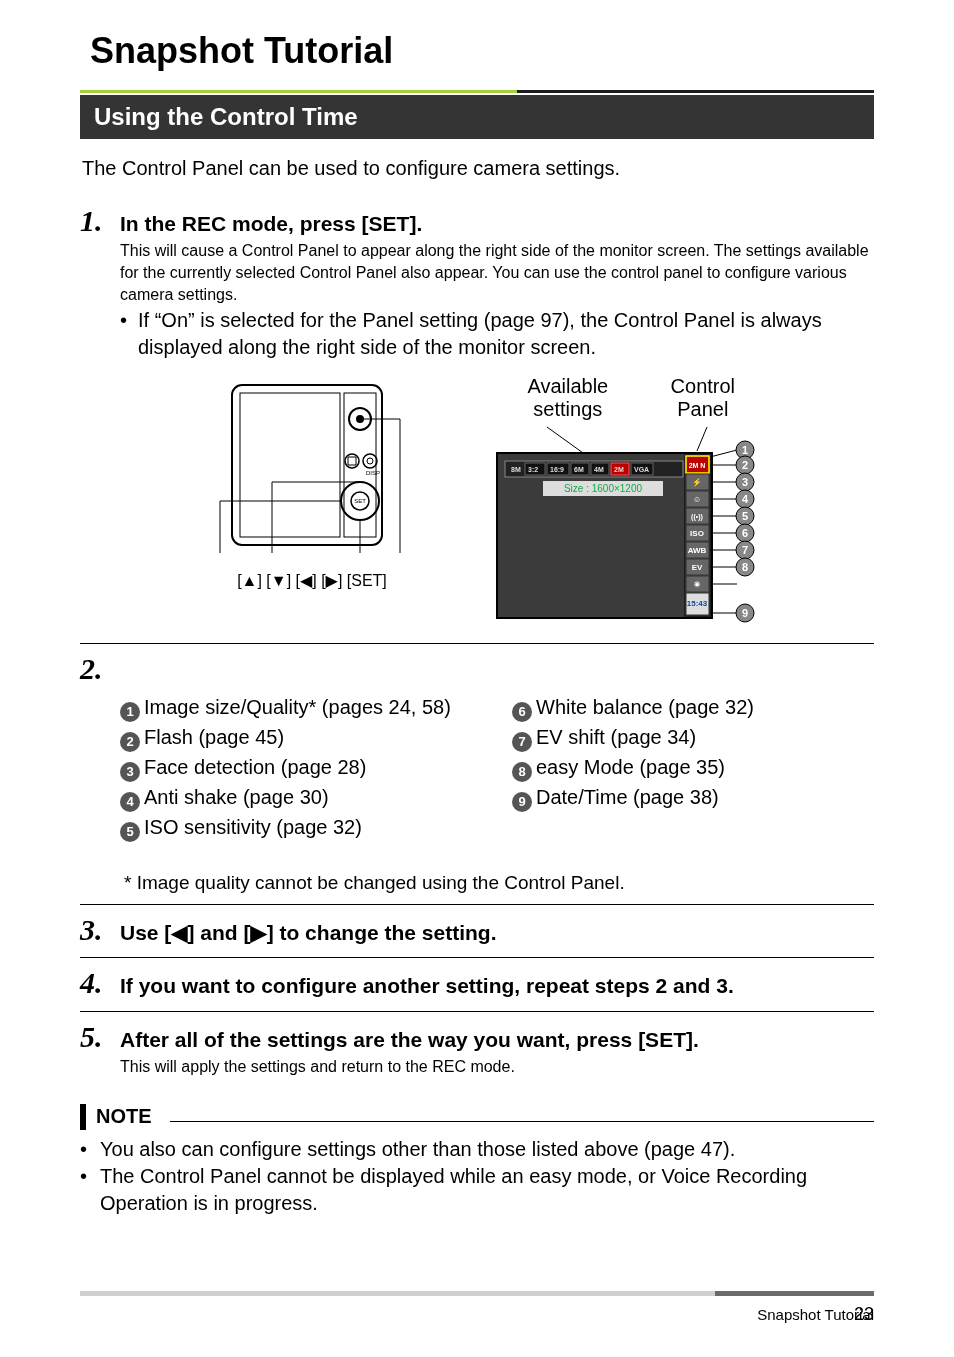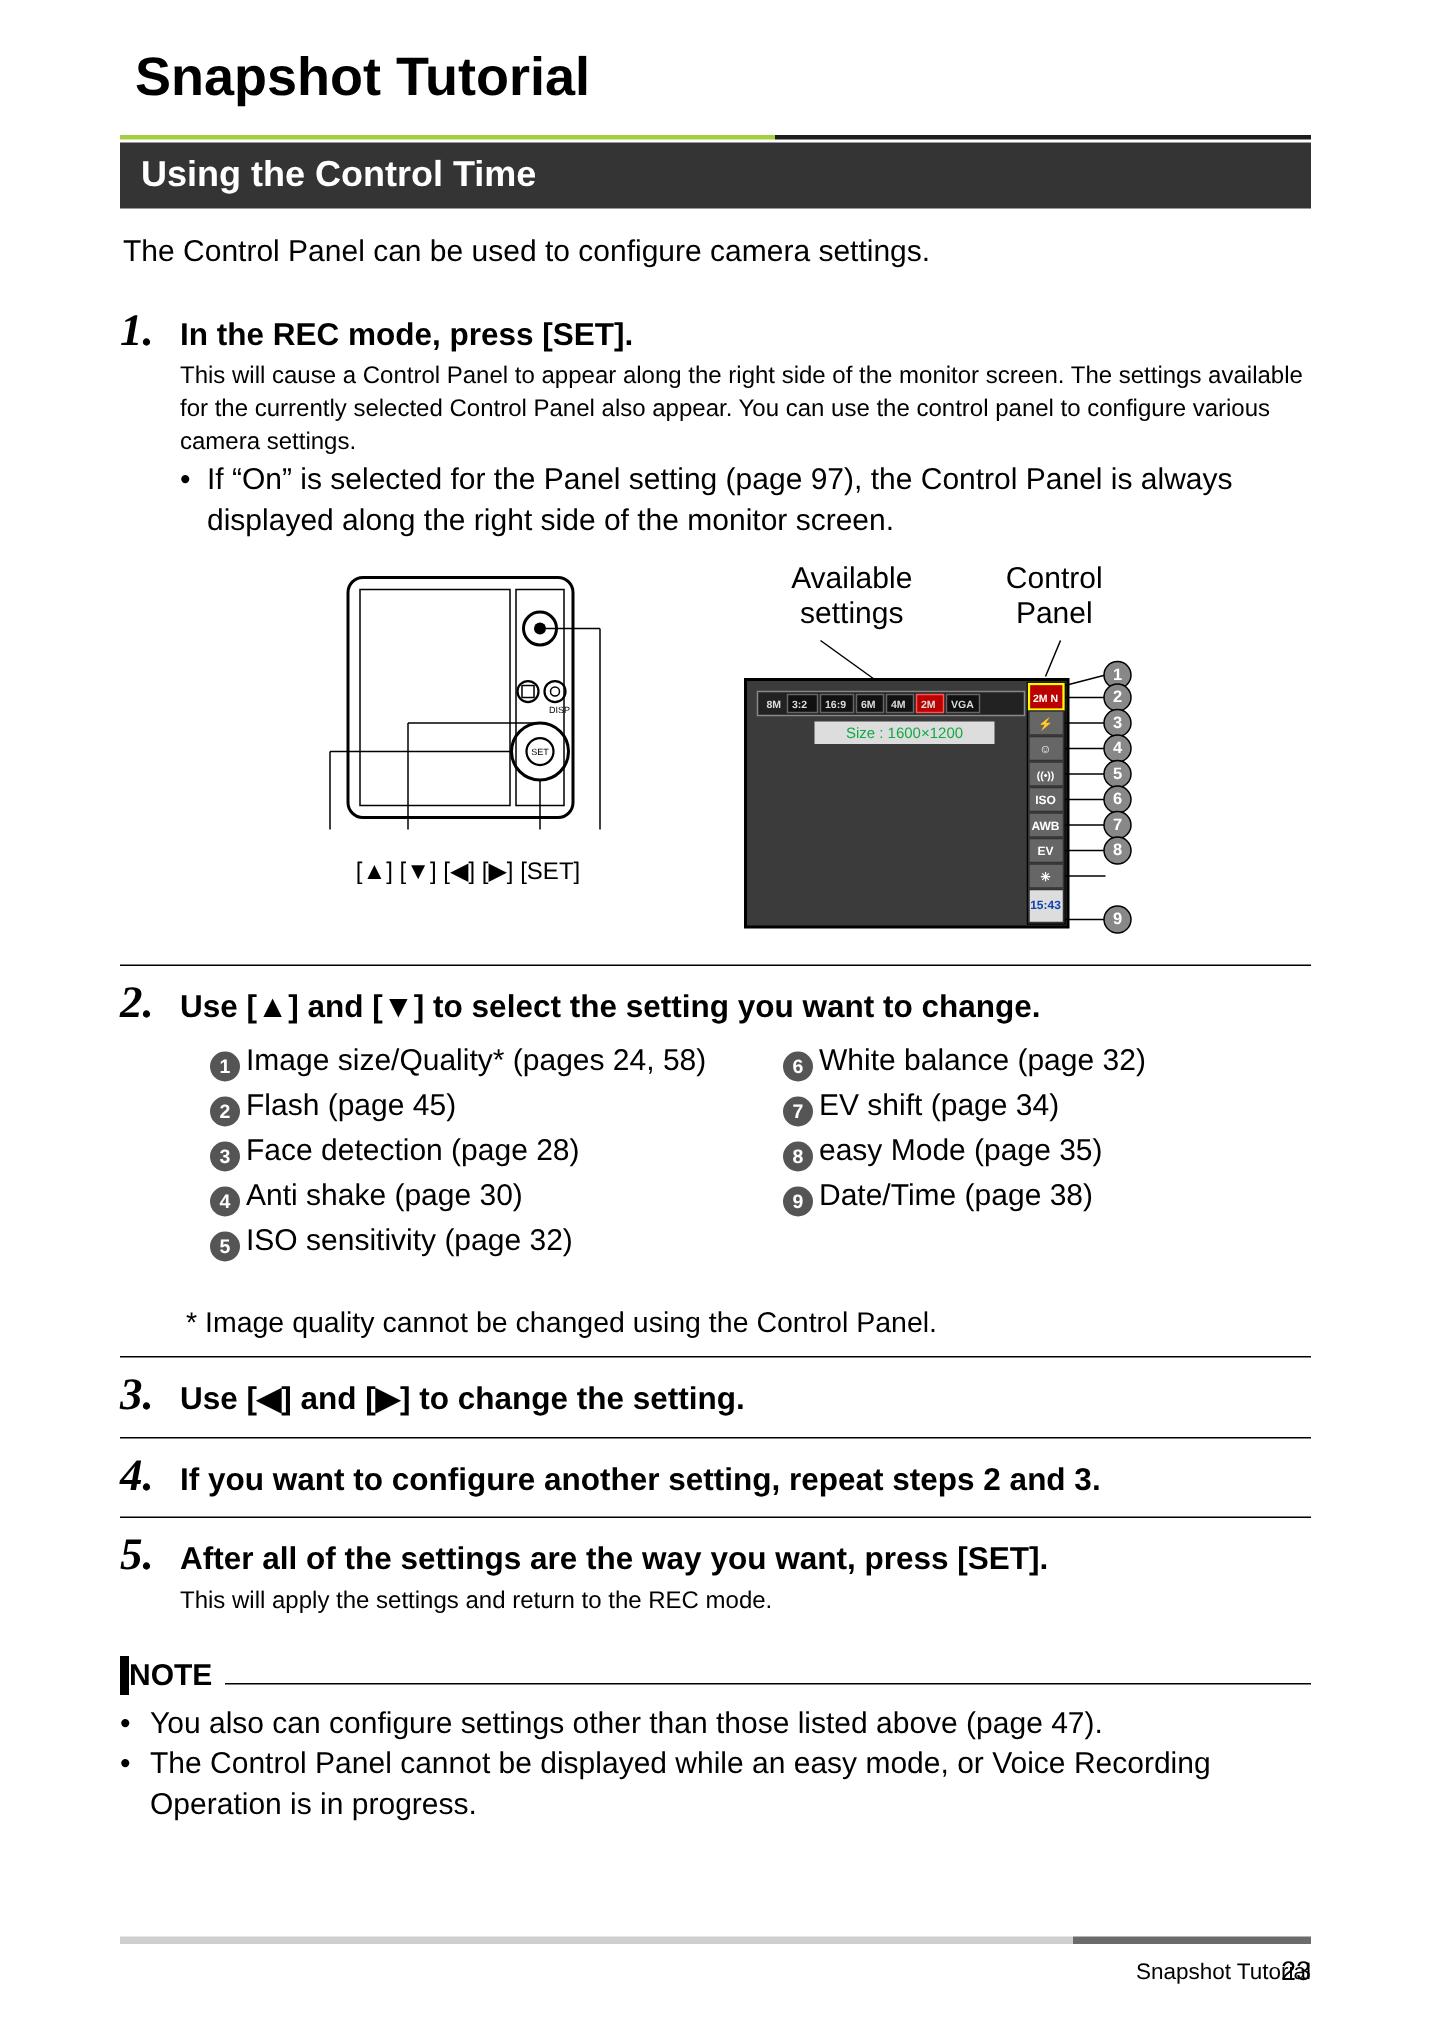--- a/index.html
+++ b/index.html
@@ -106,21 +106,21 @@
   }
   hr.sep {
     border: none;
     border-top: 1px solid #000;
     margin: 10px 0 8px 40px;
   }
   hr.sep.full { margin-left: 0; }
   .cols {
     display: flex;
     gap: 30px;
-    margin-left: 60px;
+    margin-left: 40px;
     margin-top: 6px;
     font-size: 20px;
     line-height: 1.5;
   }
   .cols .col { flex: 1; }
   .circ {
     display: inline-flex;
     width: 20px; height: 20px;
     border-radius: 50%;
     background: #555;
@@ -135,20 +135,21 @@
   .footnote {
     font-size: 19px;
     margin: 30px 0 6px 44px;
   }
   .note-block {
     margin-top: 26px;
   }
   .note-header {
     display: flex;
     align-items: center;
+    gap: 10px;
   }
   .note-bar {
     width: 6px;
     height: 26px;
     background: #000;
     flex: 0 0 auto;
   }
   .note-title {
     font-size: 20px;
     font-weight: bold;
@@ -348,21 +349,20 @@
           </svg>
         </div>
       </div>
     </li>
 
     <hr class="sep full">
 
     <li>
       <div class="step-row">
         <div class="step-num">2.</div>
-        <div class="step-head">Use [▲] and [▼] to select the setting you want to change.</div>
       </div>
       <div class="cols">
         <div class="col">
           <div><span class="circ">1</span><span>Image size/Quality* (pages 24, 58)</span></div>
           <div><span class="circ">2</span><span>Flash (page 45)</span></div>
           <div><span class="circ">3</span><span>Face detection (page 28)</span></div>
           <div><span class="circ">4</span><span>Anti shake (page 30)</span></div>
           <div><span class="circ">5</span><span>ISO sensitivity (page 32)</span></div>
         </div>
         <div class="col">

